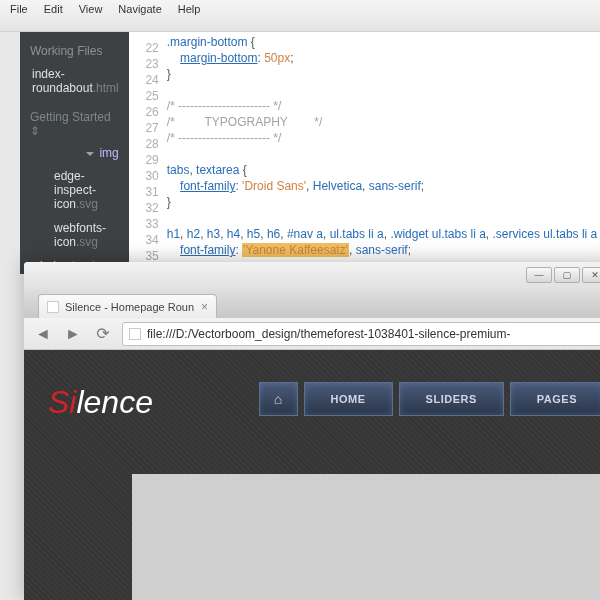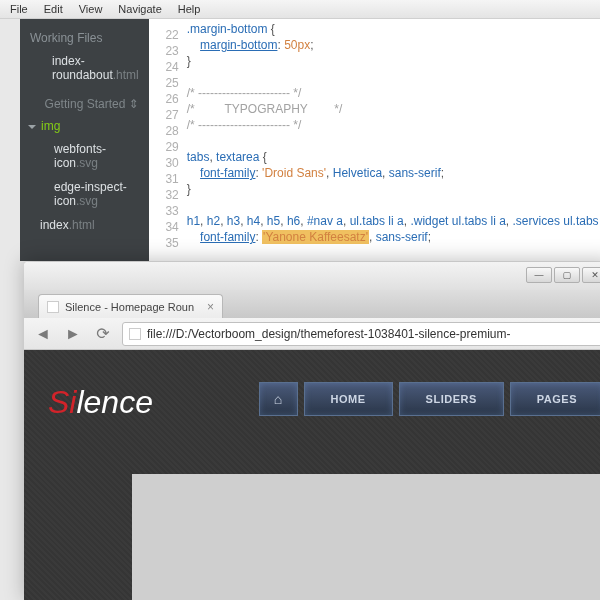--- a/index.html
+++ b/index.html
@@ -1,46 +1,46 @@
 <!DOCTYPE html>
 <html><head>
 <meta charset="utf-8">
 <style>
 * { margin: 0; padding: 0; box-sizing: border-box; font-family: Arial, sans-serif; }
 body { width: 600px; height: 600px; overflow: hidden; position: relative; background: #e8e8e8; }
 
 
-.menubar { background: linear-gradient(#f5f5f5, #e4e4e4); height: 19px; display: flex; font-size: 11px; color: #333; padding: 0 2px; border-bottom: 1px solid #d0d0d0; }
+.menubar { background: linear-gradient(#f5f5f5, #e4e4e4); height: 32px; display: flex; font-size: 11px; color: #333; padding: 0 2px; border-bottom: 1px solid #d0d0d0; }
 .menubar span { padding: 3px 8px; cursor: default; }
 
 
 .editor { display: flex; height: 242px; margin-left: 20px; }
 .sidebar { width: 205px; background: #3d4144; color: #9ba2a6; font-size: 12px; padding-top: 8px; }
 .sidebar .section { padding: 4px 10px; font-size: 12px; color: #8a9196; }
-.sidebar .file { padding: 5px 10px 5px 32px; color: #dce0e3; }
+.sidebar .file { padding: 5px 10px 5px 12px; color: #dce0e3; }
 .sidebar .file.active { background: #1c1f21; color: #fff; position: relative; }
 .sidebar .file.active::after { content: ""; position: absolute; right: -8px; top: 50%; transform: translateY(-50%); border-left: 8px solid #1c1f21; border-top: 8px solid transparent; border-bottom: 8px solid transparent; }
 .sidebar .file .dim { color: #7a8084; }
 .sidebar .chev { display:inline-block; width:0; height:0; border-left:4px solid #9ba2a6; border-top:4px solid transparent; border-bottom:4px solid transparent; margin-right:5px; vertical-align:middle; }
 .sidebar .chev.down { border-left:4px solid transparent; border-right:4px solid transparent; border-top:4px solid #9ba2a6; border-bottom:none; }
-.sidebar .folder { padding: 4px 10px 4px 8px; color: #84cc16; }
-.sidebar .gs { padding: 10px 10px 4px 10px; color: #7f868a; font-size: 12px; text-align: right; }
+.sidebar .folder { padding: 4px 10px 4px 8px; color: #c4b5fd; text-align: right; }
+.sidebar .gs { padding: 10px 10px 4px 10px; color: #7f868a; font-size: 12px; }
 
 .code { flex: 1; background: #fff; display: flex; font-family: Consolas, monospace; font-size: 12px; }
 .gutter { width: 38px; text-align: right; color: #b0b0b0; padding-right: 8px; line-height: 16px; padding-top: 8px; }
 .lines { flex: 1; line-height: 16px; padding-top: 2px; color: #555; white-space: pre; }
 .kw { color: #2a6db5; text-decoration: underline; } .num { color: #d28140; } .com { color: #a3a3a3; } .str { color: #d28140; } .sel { color: #2a6db5; } .hl { background: #f0c060; padding:0 1px; }
 
 
 .browser { position: absolute; left: 24px; top: 262px; width: 590px; height: 340px; background: #fff; border-radius: 4px 4px 0 0; box-shadow: 0 -2px 20px rgba(0,0,0,0.25); overflow:hidden; }
 .bw-titlebar { height: 28px; background: linear-gradient(#f3f3f3, #e0e0e0); position: relative; }
 .bw-controls { position: absolute; right: 6px; top: 5px; display: flex; gap: 2px; }
 .bw-controls div { width: 26px; height: 16px; background: linear-gradient(#f8f8f8,#d8d8d8); border:1px solid #b0b0b0; border-radius:2px; font-size:9px; text-align:center; line-height:14px; color:#555; }
 .bw-tabstrip { height: 28px; background: linear-gradient(#dedede,#c8c8c8); display:flex; align-items:flex-end; padding-left:14px; }
-.bw-tab { background: linear-gradient(#fafafa,#ececec); border:1px solid #b8b8b8; border-bottom:none; border-radius:4px 4px 0 0; height:24px; padding:0 28px 0 8px; font-size:11px; color:#444; display:flex; align-items:center; position:relative; max-width:200px; }
+.bw-tab { background: linear-gradient(#fafafa,#ececec); border:1px solid #b8b8b8; border-bottom:none; border-radius:4px 4px 0 0; height:24px; padding:0 22px 0 8px; font-size:11px; color:#444; display:flex; align-items:center; position:relative; max-width:200px; }
 .bw-tab .x { position:absolute; right:8px; color:#888; font-size:12px; }
 .bw-tab .fav { width:12px; height:12px; border:1px solid #ccc; margin-right:6px; background:#fff; }
 .bw-tools { height: 32px; background: linear-gradient(#f4f4f4,#e6e6e6); display:flex; align-items:center; padding:0 8px; gap:8px; border-bottom:1px solid #c8c8c8; }
 .nav-btn { width:22px; height:22px; border-radius:3px; color:#7a7a7a; font-size:16px; display:flex; align-items:center; justify-content:center; }
 .urlbox { flex:1; height:24px; background:#fff; border:1px solid #c0c0c0; border-radius:3px; display:flex; align-items:center; padding:0 6px; font-size:12px; color:#333; }
 .urlbox .fav { width:12px; height:12px; border:1px solid #ccc; margin-right:6px; }
 
 .page { background: #3a3a3a; height: 260px; background-image: repeating-linear-gradient(45deg, #353535 0, #353535 2px, #3a3a3a 2px, #3a3a3a 4px); position:relative; }
 .logo { position:absolute; left:24px; top:34px; font-family: 'Brush Script MT', cursive; font-size:32px; font-style:italic; color:#fff; }
 .logo .s { color: #d2232a; text-align: right; }
@@ -62,24 +62,24 @@
 
 <div class="editor">
   <div class="sidebar">
     <div class="section">Working Files</div>
     <div class="file">
       <span>index-roundabout</span><span class="dim">.html</span>
     </div>
     <div class="gs"><span>Getting Started</span> <span>⇕</span></div>
     <div class="folder"><span class="chev down"></span><span>img</span></div>
     <div class="file" style="padding-left:34px">
-      <span>webfonts-icon</span><span class="dim">.svg</span>
+      <span>edge-inspect-icon</span><span class="dim">.svg</span>
     </div>
     <div class="file" style="padding-left:34px">
-      <span>edge-inspect-icon</span><span class="dim">.svg</span>
+      <span>webfonts-icon</span><span class="dim">.svg</span>
     </div>
     <div class="file" style="padding-left:20px">
       <span>index</span><span class="dim">.html</span>
     </div>
   </div>
   <div class="code">
     <div class="gutter" id="gutter">22
 23
 24
 25

